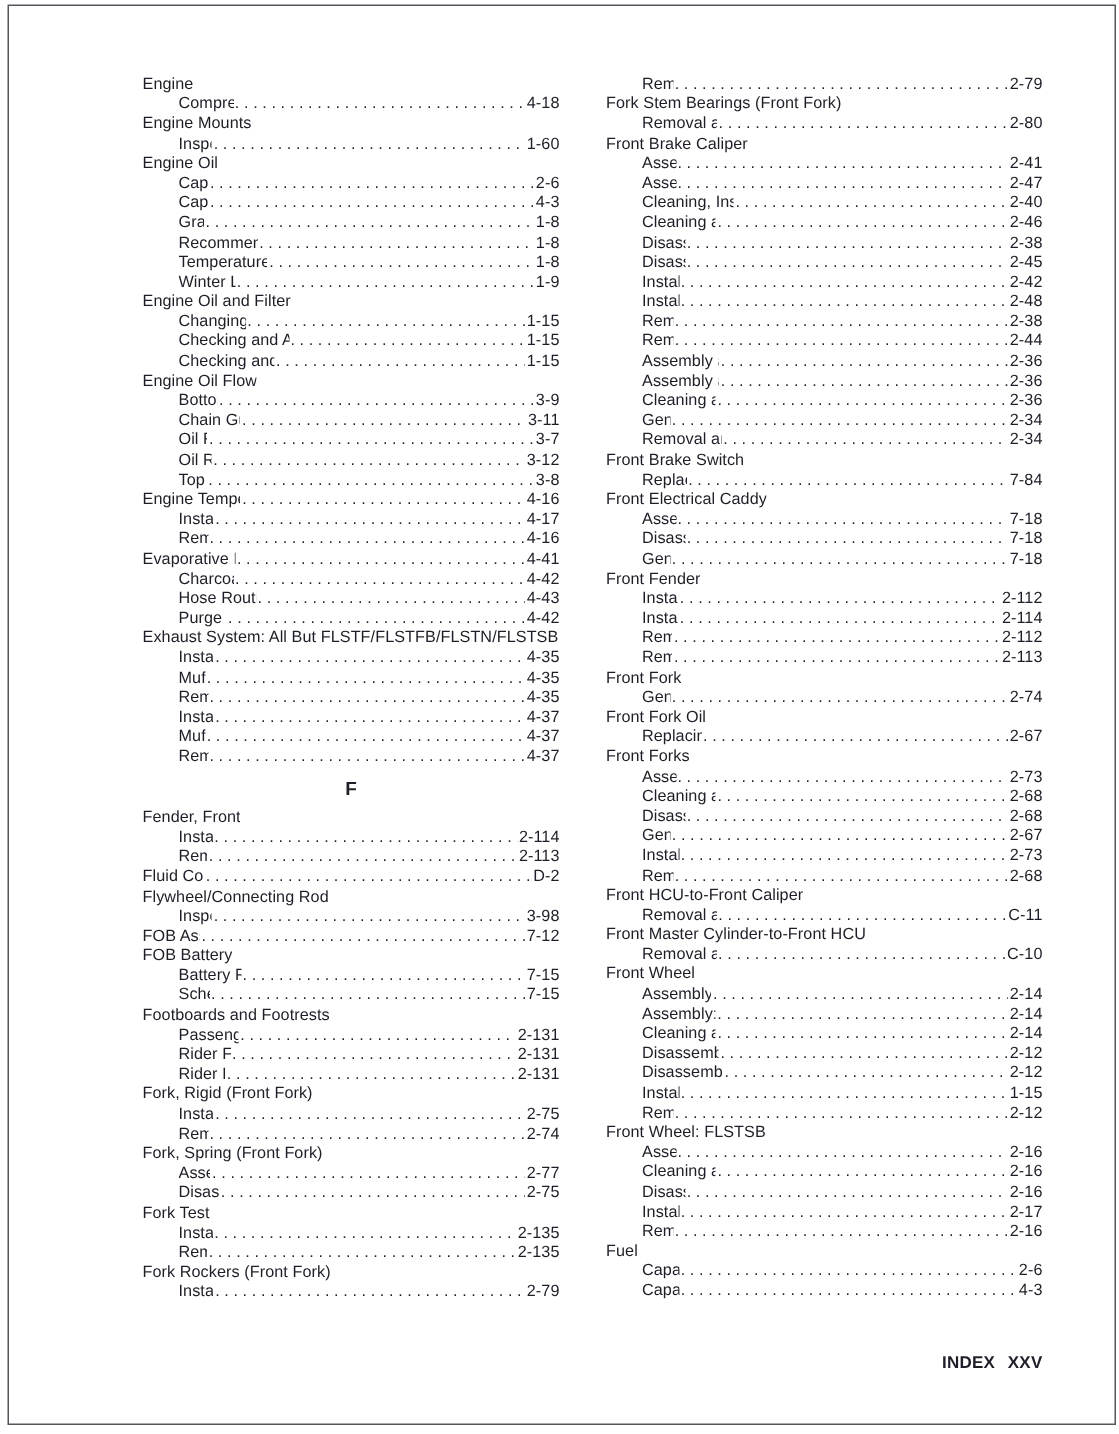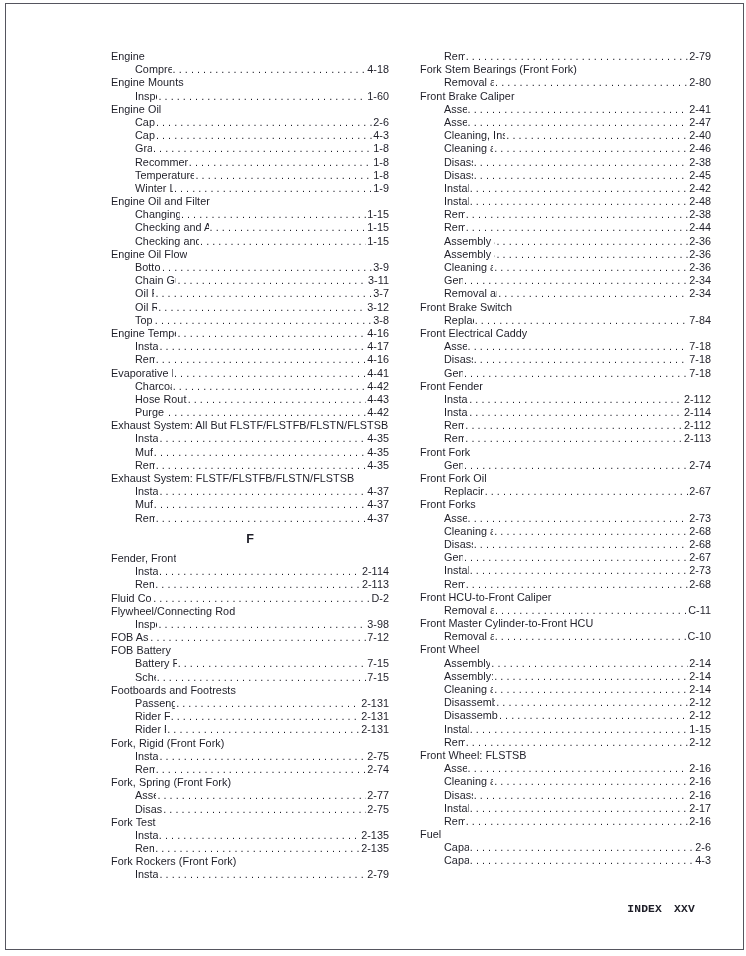--- a/index.html
+++ b/index.html
@@ -24,21 +24,20 @@
     border: 1px solid #55555e;
     box-sizing: border-box;
     pointer-events: none;
   }
   .col {
     position: absolute;
     top: 50px;
     font-size: 10.8px;
     line-height: 13.2px;
     letter-spacing: 0.05px;
-    margin-left: 16px;
   }
   #col-left  { left: 95px;  width: 278px; }
   #col-right { left: 404px; width: 291px; }
 
   .row {
     display: flex;
     align-items: baseline;
     white-space: nowrap;
     height: 13.2px;
   }
@@ -66,21 +65,20 @@
   }
 
   .footer {
     position: absolute;
     top: 903px;
     right: 51px;
     font-size: 11.3px;
     font-weight: bold;
     word-spacing: 5px;
     letter-spacing: 0.2px;
-    font-family: Liberation Mono, monospace;
   }
 </style>
 </head>
 <body>
 
 <div class="page-border"></div>
 
 <div class="col" id="col-left">
     <div class="row h1">
       <span class="lbl">Engine</span>
@@ -223,23 +221,20 @@
     <div class="row e2">
       <span class="lbl">Mufflers</span>
       <span class="dots"></span>
       <span class="pg">4-35</span>
     </div>
     <div class="row e2">
       <span class="lbl">Removal</span>
       <span class="dots"></span>
       <span class="pg">4-35</span>
     </div>
-    <div class="row h1">
-      <span class="lbl">Exhaust System: FLSTF/FLSTFB/FLSTN/FLSTSB</span>
-    </div>
     <div class="row e2">
       <span class="lbl">Installation</span>
       <span class="dots"></span>
       <span class="pg">4-37</span>
     </div>
     <div class="row e2">
       <span class="lbl">Mufflers</span>
       <span class="dots"></span>
       <span class="pg">4-37</span>
     </div>

